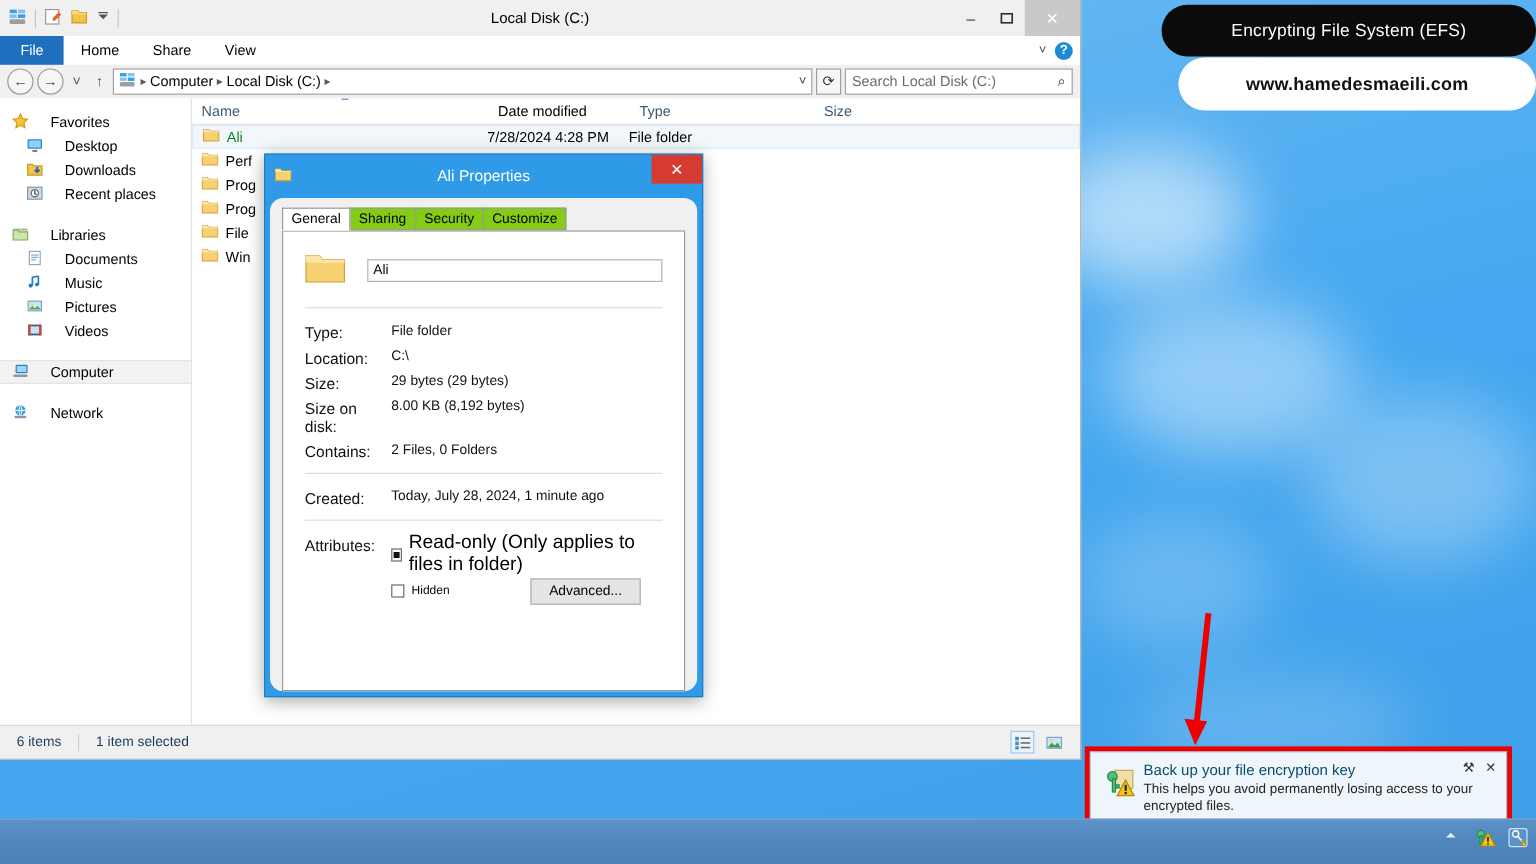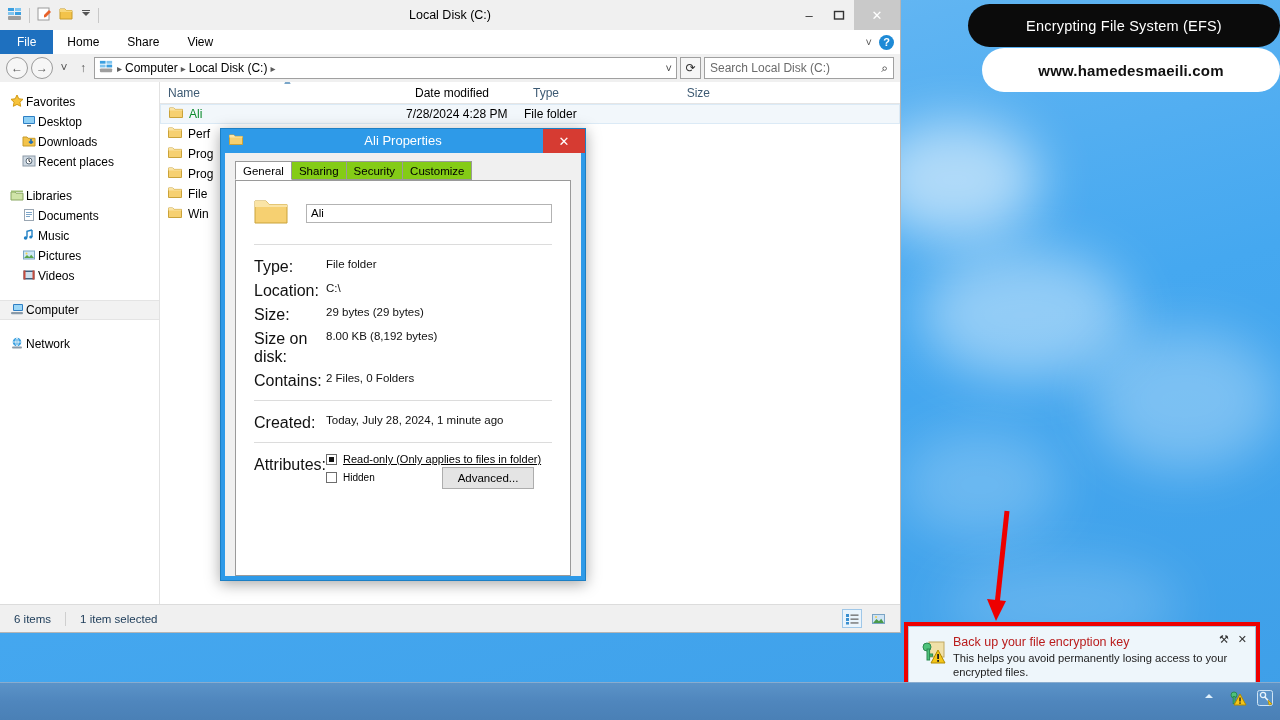--- a/index.html
+++ b/index.html
@@ -86,21 +86,21 @@
     width: 190px; height: 22px; background: #fff; border: 1px solid #a0a0a0;
     display: flex; align-items: center; padding: 0 5px; font-size: 12px; color: #6b6b6b;
   }
   .search .mag { margin-left: auto; color: #333; }
 
   .body-row { flex: 1; display: flex; min-height: 0; background: #fff; }
   .sidebar {
     width: 160px; background: #fff; border-right: 1px solid #e2e2e2;
     padding-top: 10px; overflow: hidden;
   }
-  .nitem { display: flex; align-items: center; height: 20px; gap: 2px; padding-left: 22px; font-size: 12px; }
+  .nitem { display: flex; align-items: center; height: 20px; gap: 18px; padding-left: 22px; font-size: 12px; }
   .nitem.root { padding-left: 10px; }
   .nitem.sel { background: #f2f2f2; border-top: 1px solid #e4e4e4; border-bottom: 1px solid #e4e4e4; }
   .gap { height: 14px; }
 
   .listpane { flex: 1; position: relative; overflow: hidden; }
   .colhead { height: 22px; display: flex; align-items: center; border-bottom: 1px solid #e5e5e5;
              font-size: 12px; color: #3d5a73; position: relative; }
   .col { padding-left: 10px; }
   .sortmark { position: absolute; left: 122px; top: -8px; color: #7aa6c9; font-size: 11px; }
   .row { height: 20px; display: flex; align-items: center; font-size: 12px; }
@@ -121,40 +121,40 @@
   .vbtn { width: 20px; height: 19px; display: flex; align-items: center; justify-content: center; }
   .vbtn.on { border: 1px solid #9fc7e8; background: #eaf4fc; }
 
   
   .dlg {
     position: absolute; left: 220px; top: 128px; width: 366px; height: 453px;
     background: #2e9ae8; border: 1px solid #1c7fc4;
     box-shadow: 0 3px 14px rgba(0,0,0,.35);
     display: flex; flex-direction: column;
   }
-  .dlg-title { height: 24px; display: flex; align-items: center; position: relative; padding-left: 8px; }
+  .dlg-title { height: 36px; display: flex; align-items: center; position: relative; padding-left: 8px; }
   .dlg-title .t {
     position: absolute; left: 0; right: 0; text-align: center; color: #fff;
     font-size: 13px; line-height: 24px;
   }
   .dlg-close {
     position: absolute; right: 0; top: 0; width: 42px; height: 24px; background: #d63b32;
     color: #fff; display: flex; align-items: center; justify-content: center; font-size: 13px;
   }
-  .dlg-inner { flex: 1; margin: 0 4px 4px 4px; background: #f0f0f0; display: flex; flex-direction: column; }
+  .dlg-inner { flex: 1; margin: 0 4px 4px 4px; background: #f0f0f0; display: flex; flex-direction: column; border-radius: 11px; }
   .tabs { display: flex; padding: 8px 0 0 10px; gap: 0; }
   .tab {
     height: 19px; padding: 0 7px; border: 1px solid #9a9a9a; background: #84cc16;
     display: flex; align-items: center; font-size: 11.5px; margin-right: -1px;
   }
   .tab.on { background: #fff; border-bottom-color: #fff; position: relative; z-index: 2; }
   .tabpanel { flex: 1; margin: 0 10px 0 10px; background: #fff; border: 1px solid #9a9a9a;
               padding: 16px 18px; position: relative; }
   .frow { display: flex; align-items: flex-start; margin-bottom: 3px; }
-  .flabel { width: 72px; font-size: 16px; color: #111; padding-top: 3px; }
+  .flabel { width: 72px; font-size: 13px; color: #111; padding-top: 3px; }
   .fval { font-size: 11.5px; color: #111; padding-top: 3px; }
   .namebox { display: flex; align-items: center; gap: 18px; margin-bottom: 14px; }
   .nameinput {
     flex: 1; height: 19px; border: 1px solid #b3b3b3; background: #fff;
     font-size: 11.5px; padding: 0 4px; line-height: 17px; color: #000;
   }
   .hr { height: 1px; background: #dcdcdc; margin: 10px 0; }
   .cbrow { display: flex; align-items: center; gap: 6px; margin-bottom: 7px; }
   .cb { width: 11px; height: 11px; border: 1px solid #6d6d6d; background: #fff;
         display: flex; align-items: center; justify-content: center; }
@@ -186,21 +186,21 @@
     border-radius: 22px; font-weight: bold; font-size: 15px;
   }
   .arrow { position: absolute; left: 975px; top: 505px; width: 60px; height: 120px; }
 
   .toast {
     position: absolute; left: 908px; top: 626px; width: 348px; height: 63px;
     background: #eef6fb; border: 1px solid #9fc6e0;
     outline: 4px solid #ee0000;
     padding: 8px 10px 8px 44px; position: absolute;
   }
-  .toast-title { color: #b91c1c; font-size: 12.5px; margin-bottom: 2px; }
+  .toast-title { color: #0c4a6e; font-size: 12.5px; margin-bottom: 2px; }
   .toast-body { color: #222; font-size: 11.2px; line-height: 14px; }
   .toast-icons { position: absolute; right: 8px; top: 6px; display: flex; gap: 9px;
                  color: #333; font-size: 11px; }
   .toast-ico { position: absolute; left: 12px; top: 12px; }
   .toast-tail {
     position: absolute; left: 1204px; top: 689px; width: 0; height: 0;
     border-left: 13px solid transparent; border-right: 13px solid transparent;
     border-top: 13px solid #eef6fb;
   }
 </style>
@@ -613,21 +613,21 @@
 
       <div class="hr"></div>
 
       <div class="frow">
         <div class="flabel">Attributes:</div>
         <div style="flex:1;">
           <div class="cbrow">
             <span class="cb">
                 <span class="dot"></span>
               </span>
-            <span style="font-size:11px;text-decoration:underline;">Read-only (Only applies to files in folder)</span>
+            <span style="font-size:16px;">Read-only (Only applies to files in folder)</span>
           </div>
           <div class="cbrow" style="position:relative;">
             <span class="cb"></span>
             <span style="font-size:10px;">Hidden</span>
             <span class="btn adv" style="min-width:92px;">Advanced...</span>
           </div>
         </div>
       </div>
     </div>
 

